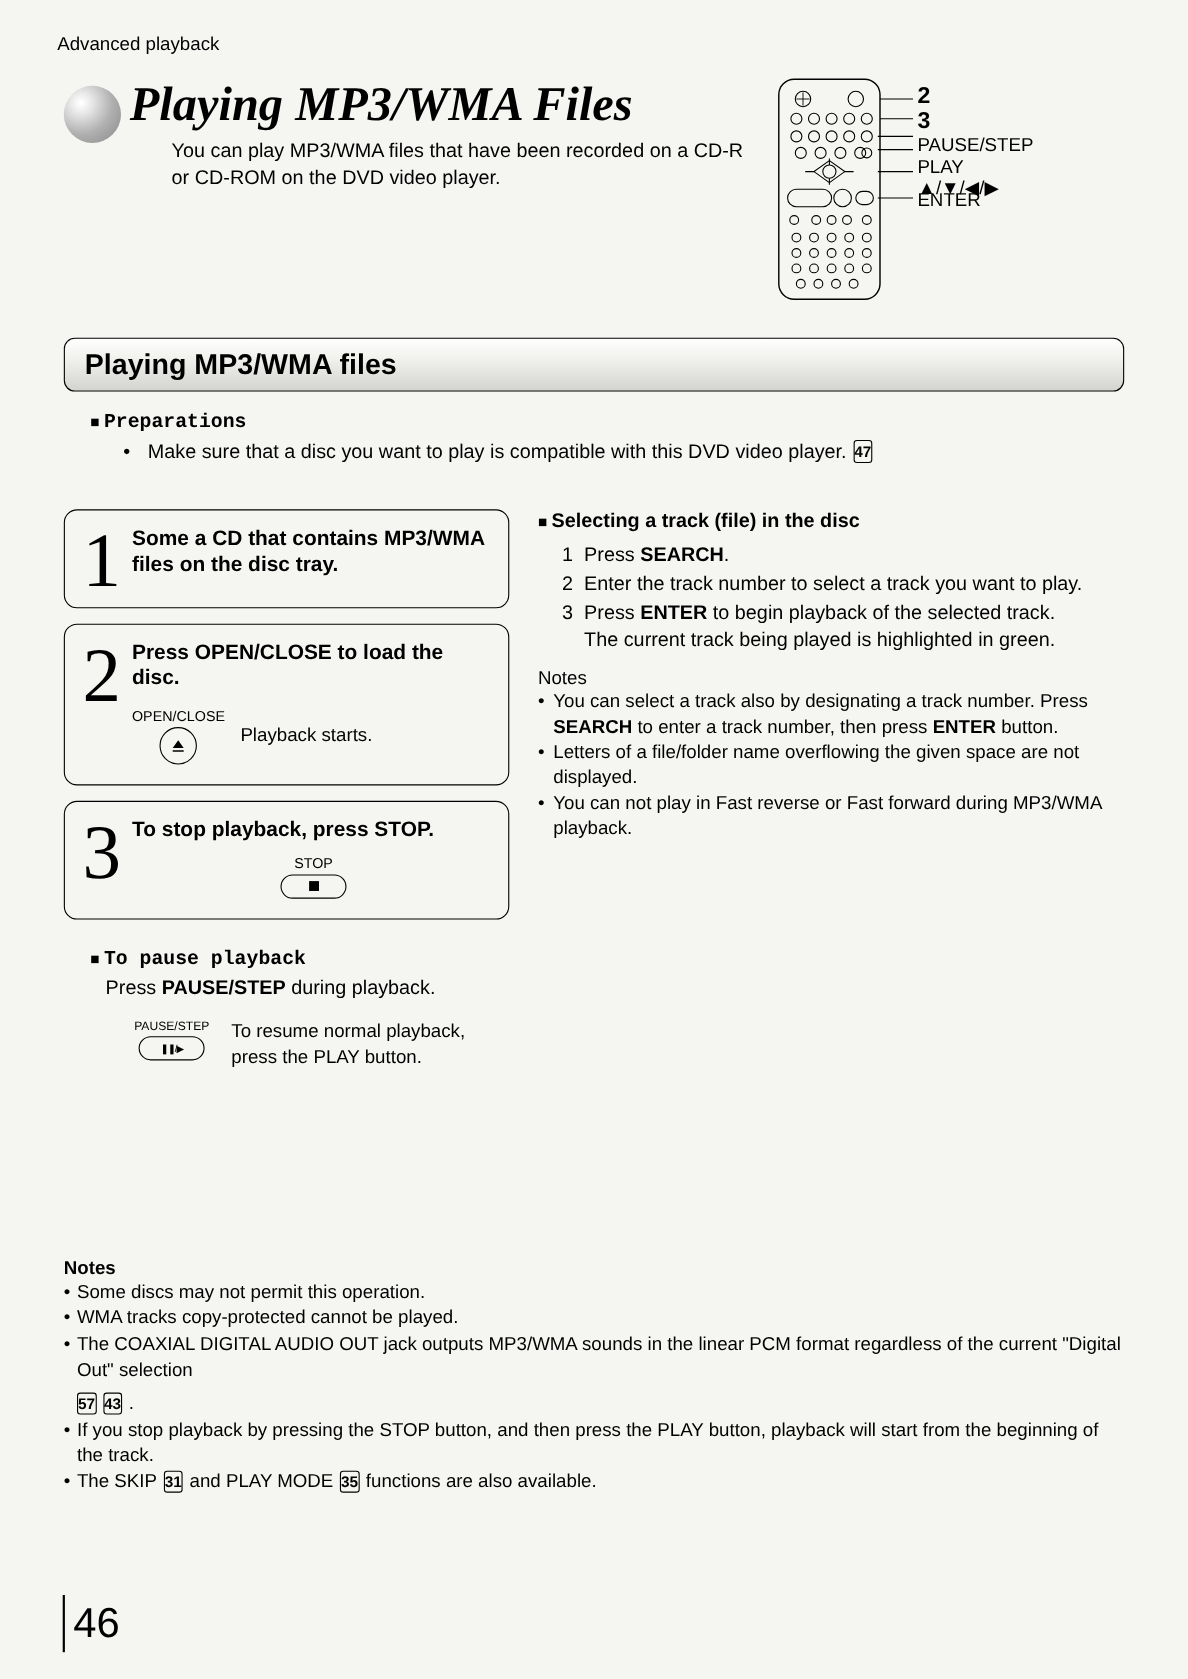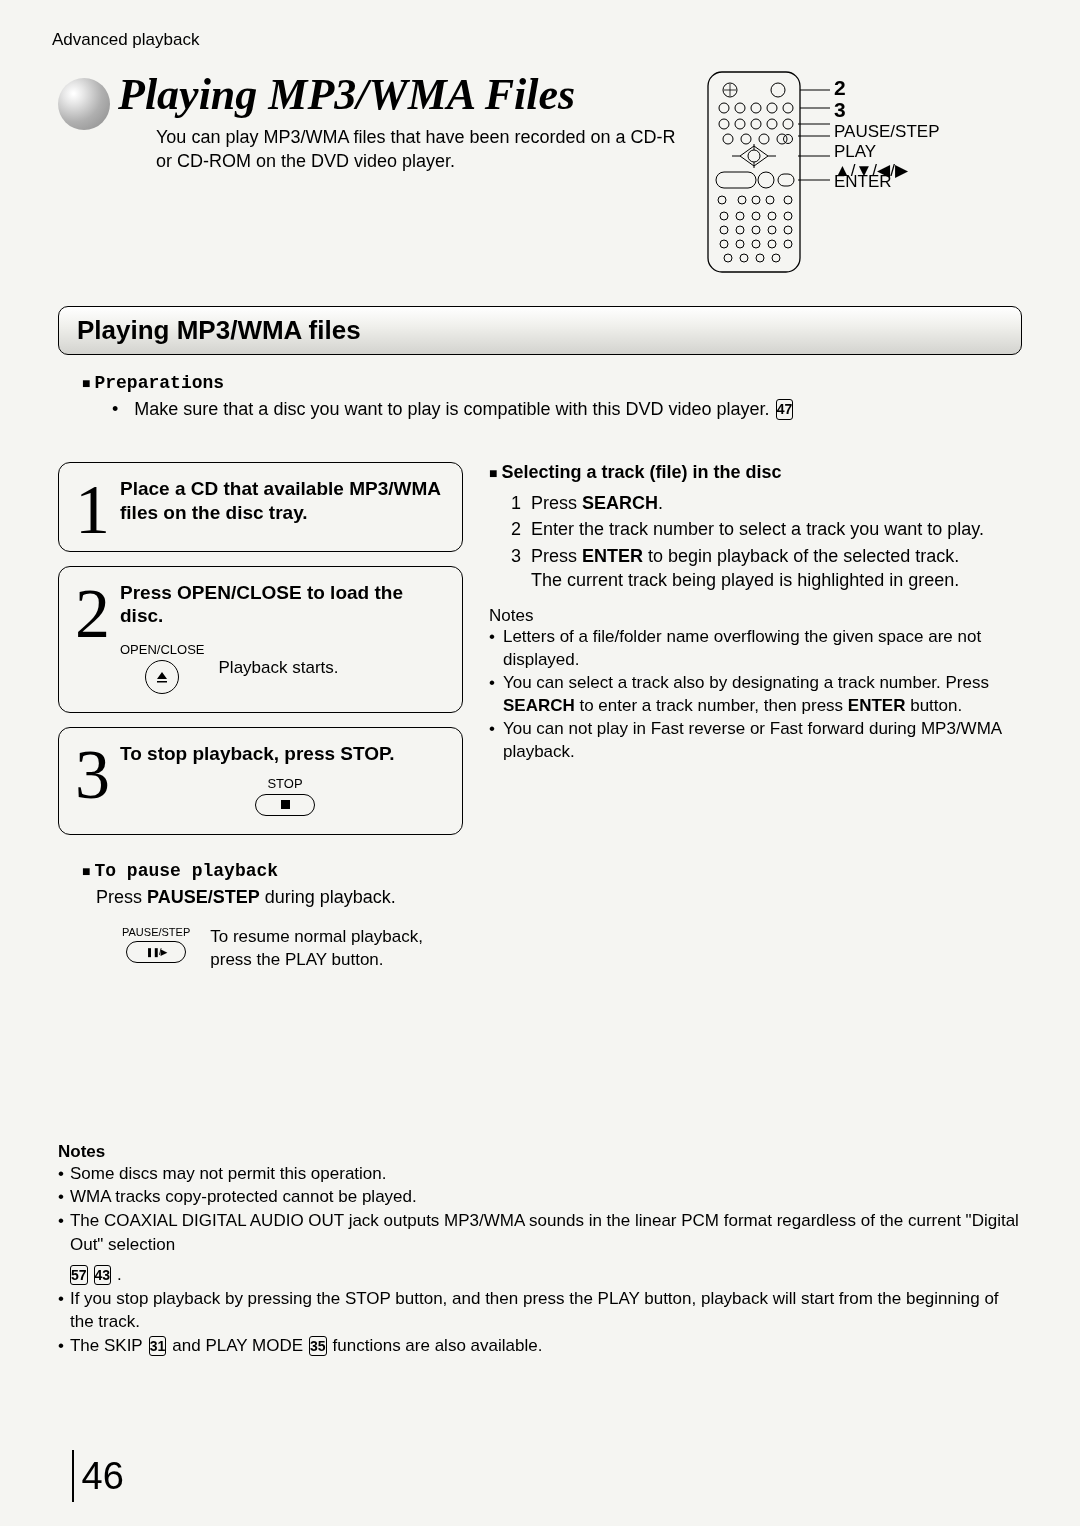--- a/index.html
+++ b/index.html
@@ -155,21 +155,21 @@
     .pause-block { margin-top: 26px; margin-left: 24px; }
     .pause-body { font-size: 18px; margin-top: 6px; margin-left: 14px; }
     .pause-btn-row { display: flex; align-items: flex-start; gap: 20px; margin-top: 18px; margin-left: 40px; }
     .bottom-notes { margin-top: 170px; }
     .bottom-notes-head { font-size: 17px; font-weight: bold; }
     .bottom-notes .b { display:flex; gap:6px; font-size: 17px; line-height: 1.4; }
     .bottom-notes .b::before { content:"•"; }
     .bottom-notes .inline { display:inline-flex; align-items:center; gap:6px; flex-wrap:wrap;}
     .page-number-wrap {
       position: absolute;
-      left: 72px;
+      left: 57px;
       bottom: 24px;
       display: flex;
       align-items: center;
       gap: 8px;
     }
     .page-number-bar {
       width: 1.6px;
       height: 52px;
       background: #000;
     }
@@ -286,21 +286,21 @@
     <span>Make sure that a disc you want to play is compatible with this DVD video player.</span>
     <span class="pageref">47</span>
   </div>
 </div>
 
 <div class="twocol">
   <div class="leftcol">
     <div class="stepbox">
       <div class="stepnum">1</div>
       <div class="stepcontent">
-        <div class="steptitle">Place a CD that available MP3/WMA files on the disc tray.</div>
+        <div class="steptitle">Some a CD that contains MP3/WMA files on the disc tray.</div>
       </div>
     </div>
 
     <div class="stepbox">
       <div class="stepnum">2</div>
       <div class="stepcontent">
         <div class="steptitle">Press OPEN/CLOSE to load the disc.</div>
         <div class="btn-row">
           <div>
             <div class="btn-label">OPEN/CLOSE</div>
@@ -359,27 +359,27 @@
         <div>
           <span>Press </span><b>ENTER</b><span> to begin playback of the selected track.</span>
           <div>The current track being played is highlighted in green.</div>
         </div>
       </div>
     </div>
 
     <div class="notes-head">Notes</div>
     <div class="bulleted">
       <div class="b">
-          <div>Letters of a file/folder name overflowing the given space are not displayed.</div>
-        </div>
-      <div class="b">
         <div>
           <span>You can select a track also by designating a track number. Press </span><b>SEARCH</b><span> to enter a track number, then press </span><b>ENTER</b><span> button.</span>
         </div>
       </div>
+      <div class="b">
+          <div>Letters of a file/folder name overflowing the given space are not displayed.</div>
+        </div>
       <div class="b">
           <div>You can not play in Fast reverse or Fast forward during MP3/WMA playback.</div>
         </div>
     </div>
   </div>
 </div>
 
 <div class="bottom-notes">
   <div class="bottom-notes-head">Notes</div>
   <div class="b">

